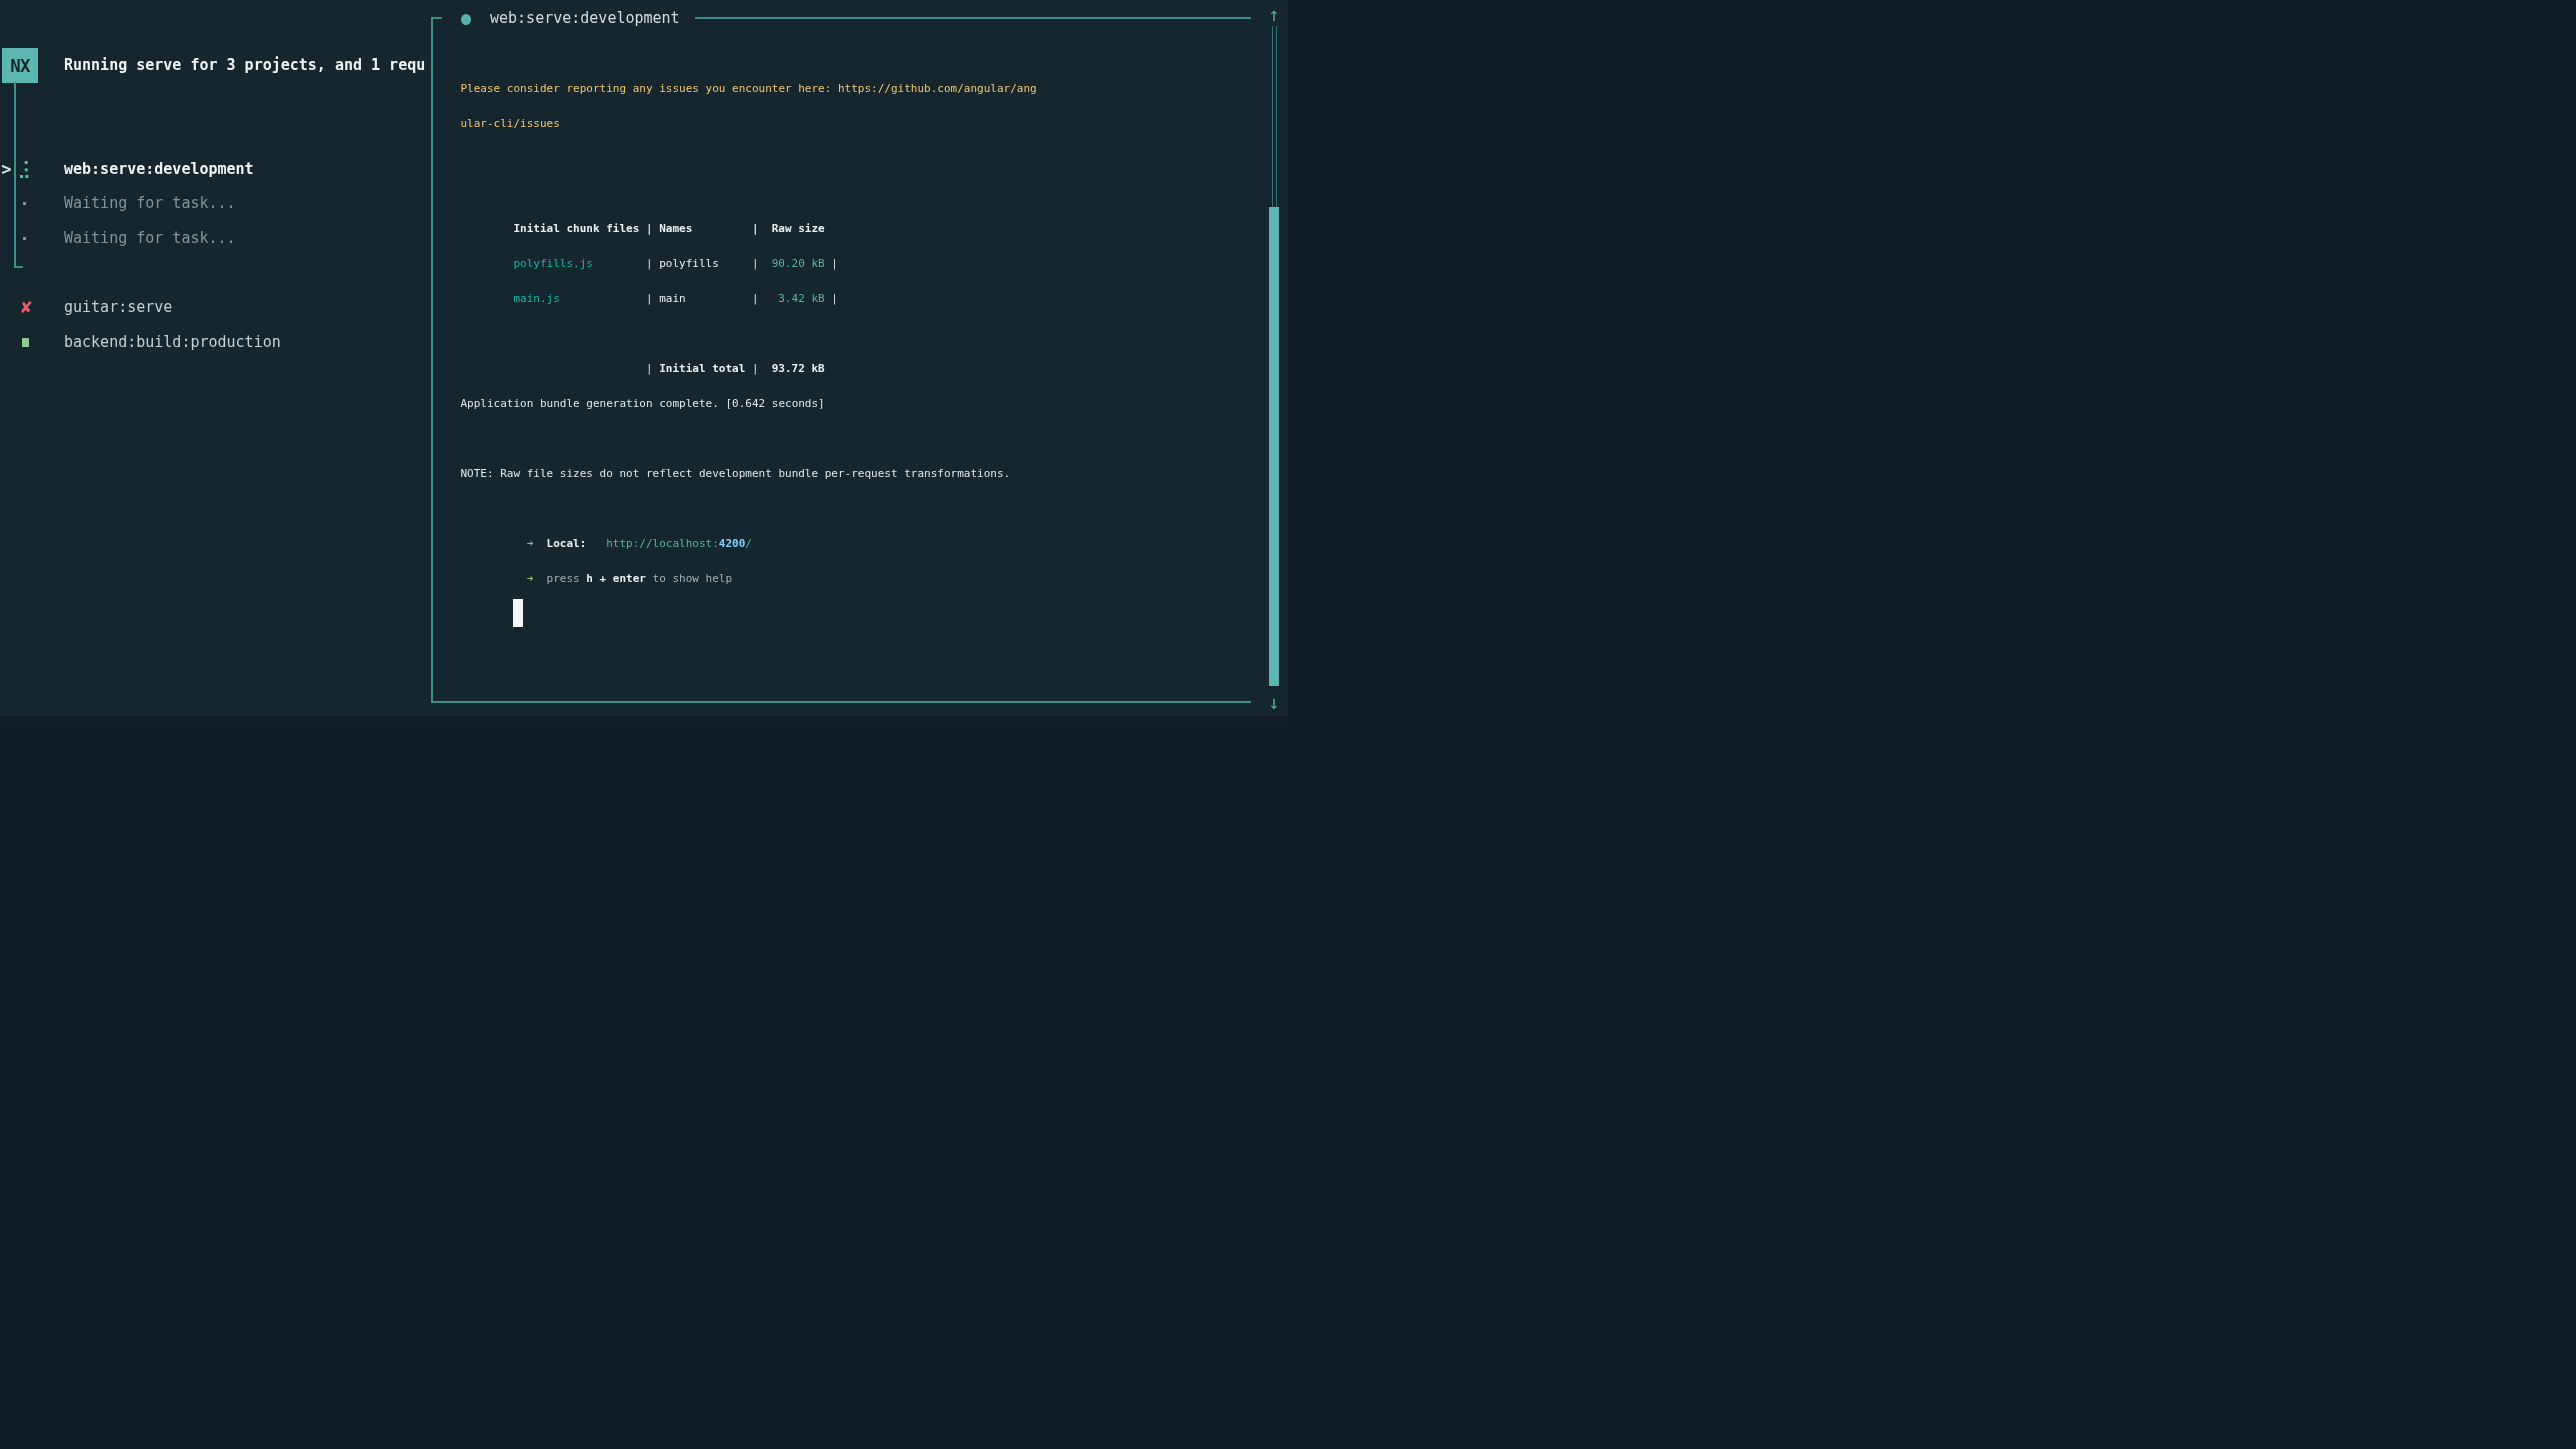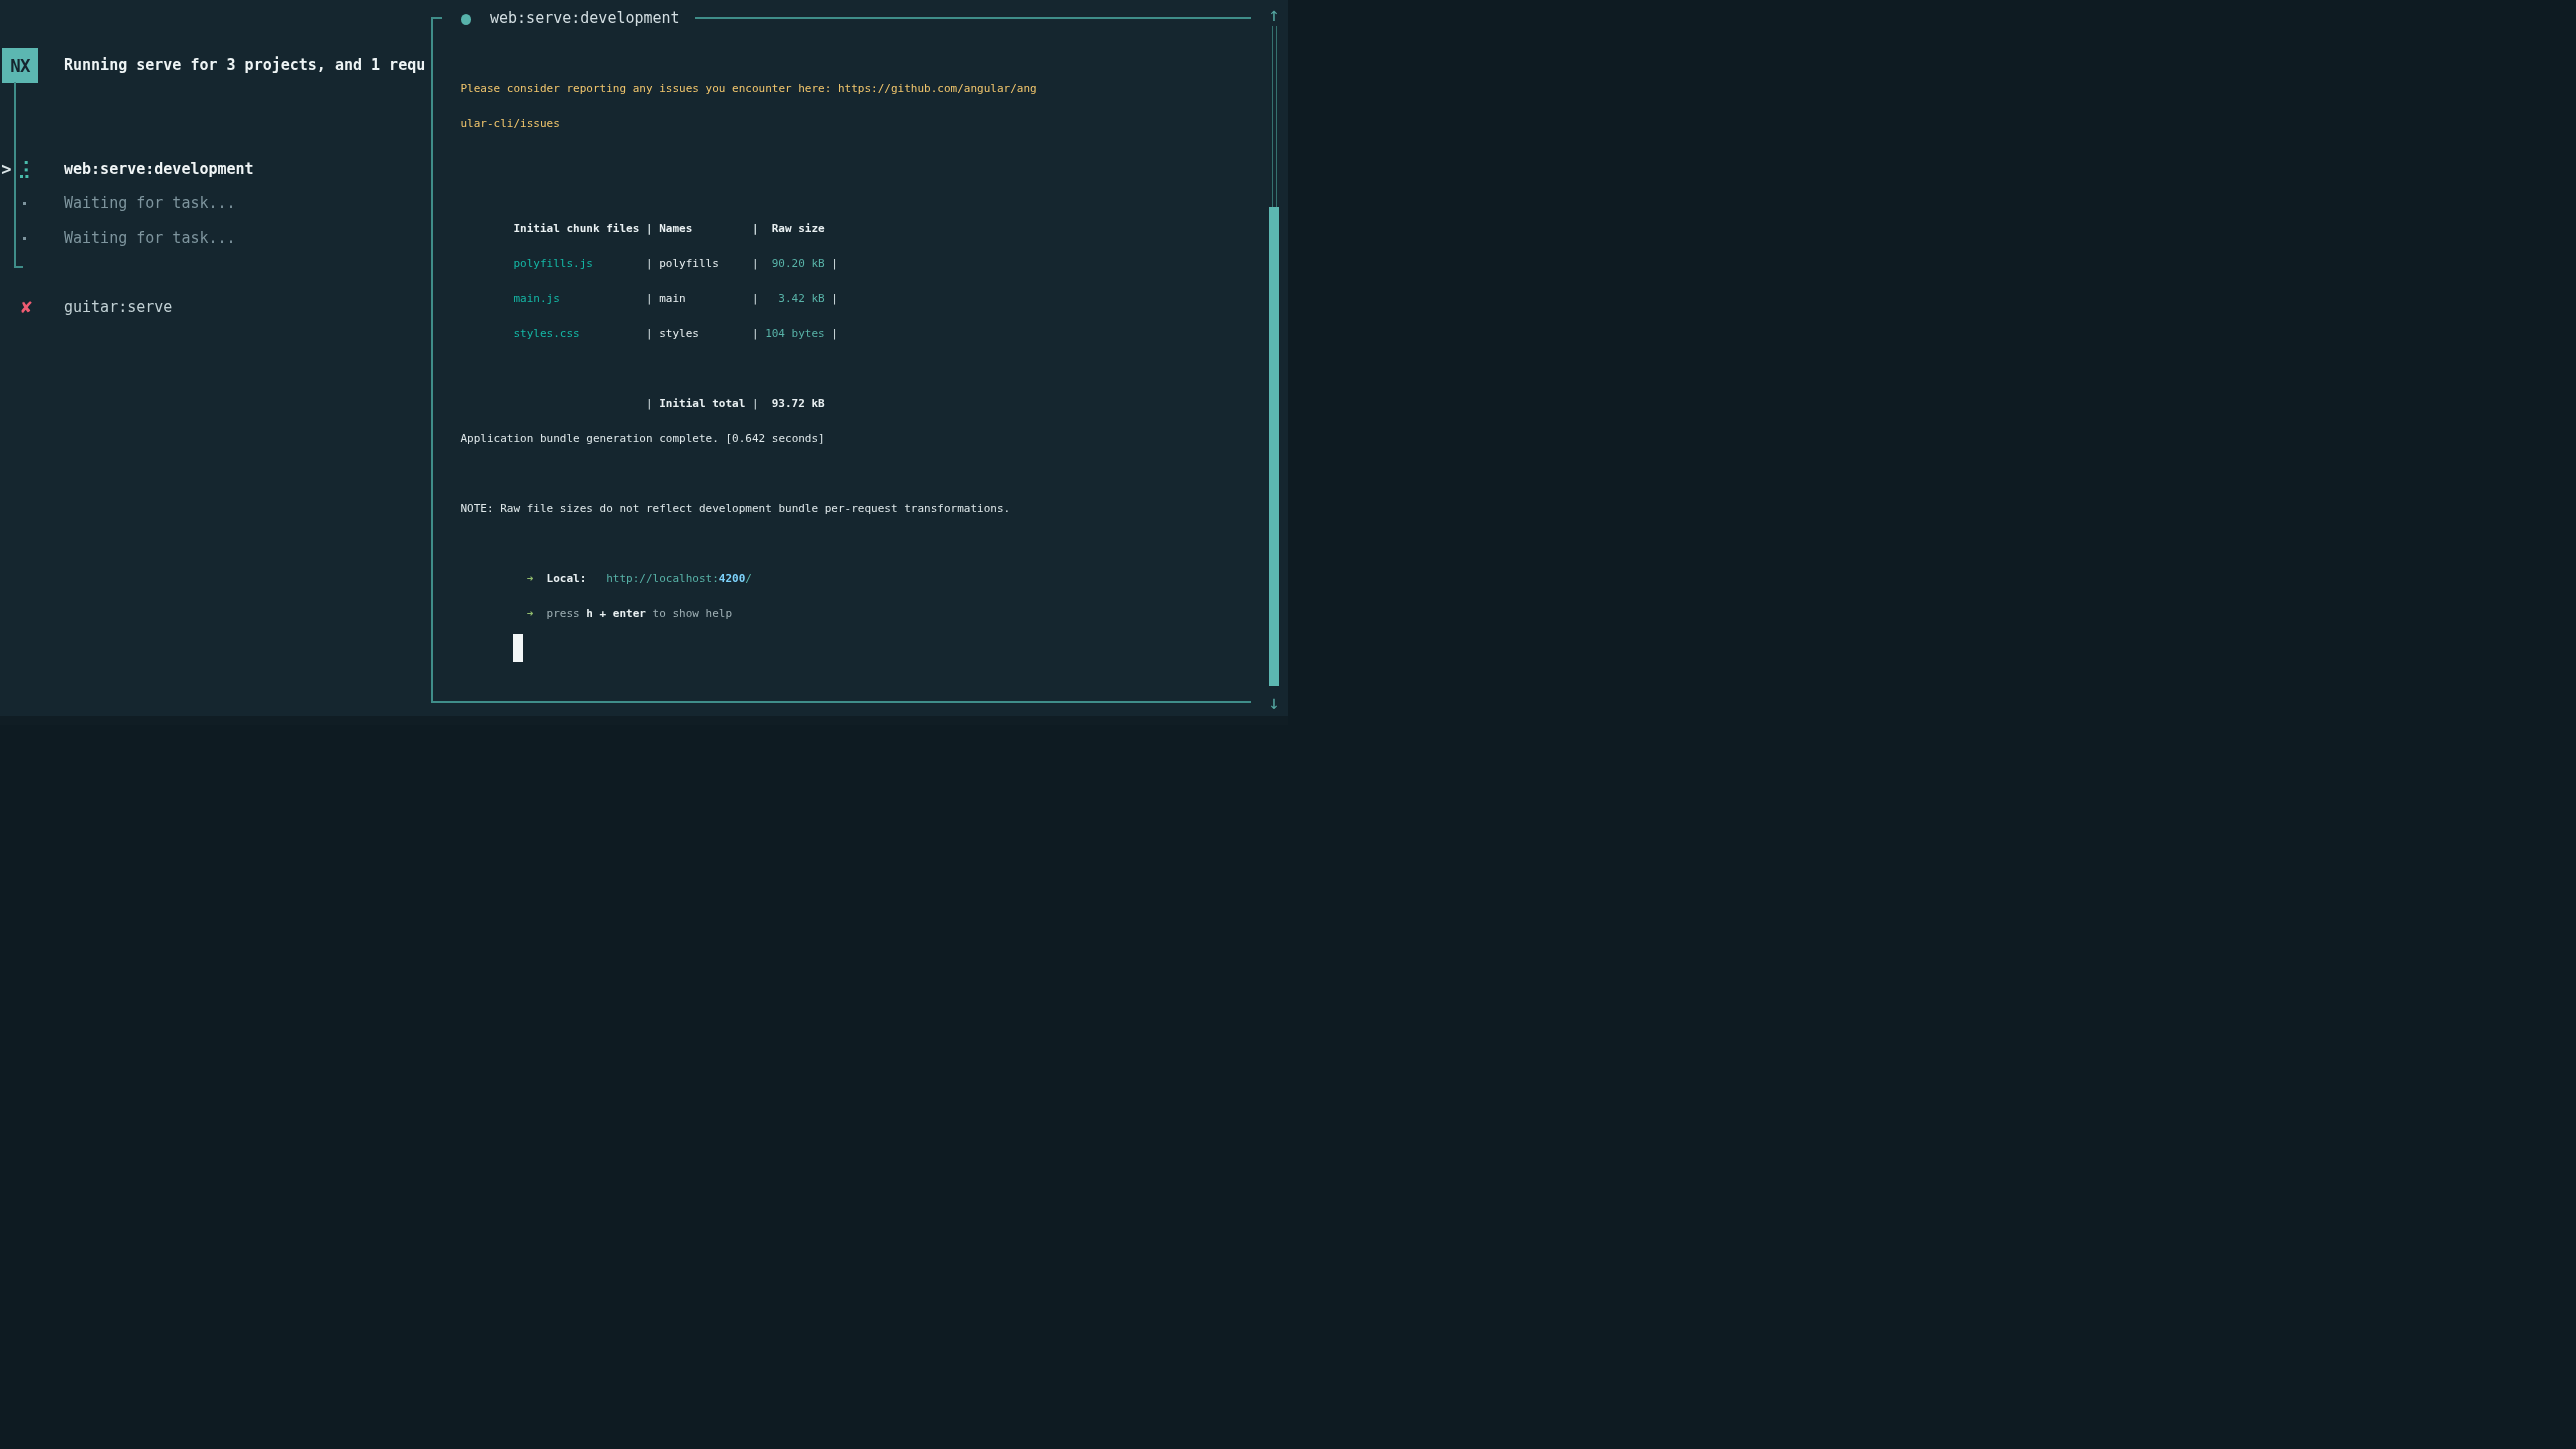--- a/index.html
+++ b/index.html
@@ -114,20 +114,24 @@
     <div class="row" style="left:0; top:209px; width:431px;">
       <span class="wait-dot"></span>
       <span class="task-label t-waiting">Waiting for task...</span>
     </div>
 
     <div class="row" style="left:0; top:278px; width:431px;">
       <span class="x-mark">✘</span>
       <span class="task-label t-normal">guitar:serve</span>
     </div>
 
+    <div class="row" style="left:0; top:313px; width:431px;">
+      <span class="sq-mark"></span>
+      <span class="task-label t-normal">backend:build:production</span>
+    </div>
 
     <div class="row statusbar-left">
       <span class="c-tealkey">←</span><span class="c-statgray"> 1/1 </span><span class="c-tealkey">→</span>
     </div>
     <div class="row statusbar-right">
       <span class="c-statgray">quit: </span><span class="c-tealkey">q</span><span class="c-statgray">  help: </span>
     </div>
   </div>
 
   <div class="panel">
@@ -148,23 +152,20 @@
       </div>
 
       <div class="line">
         <span class="w20 c-green">polyfills.js</span><span class="pipe">| </span><span class="w14 c-white">polyfills</span><span class="pipe">| </span><span class="w9 c-teal">90.20 kB</span><span class="pipe"> |</span>
       </div>
 
       <div class="line">
         <span class="w20 c-green">main.js</span><span class="pipe">| </span><span class="w14 c-white">main</span><span class="pipe">| </span><span class="w9 c-teal">3.42 kB</span><span class="pipe"> |</span>
       </div>
 
-      <div class="line">
-        <span class="w20 c-green">styles.css</span><span class="pipe">| </span><span class="w14 c-white">styles</span><span class="pipe">| </span><span class="w9 c-teal">104 bytes</span><span class="pipe"> |</span>
-      </div>
 
       <div class="line"></div>
 
       <div class="line">
         <span class="w20"></span><span class="pipe">| </span><span class="w14 c-white bold">Initial total</span><span class="pipe">| </span><span class="w9 c-white bold">93.72 kB</span>
       </div>
 
       <div class="line"></div>
 
       <div class="line c-dim">Application bundle generation complete. [0.642 seconds]</div>

